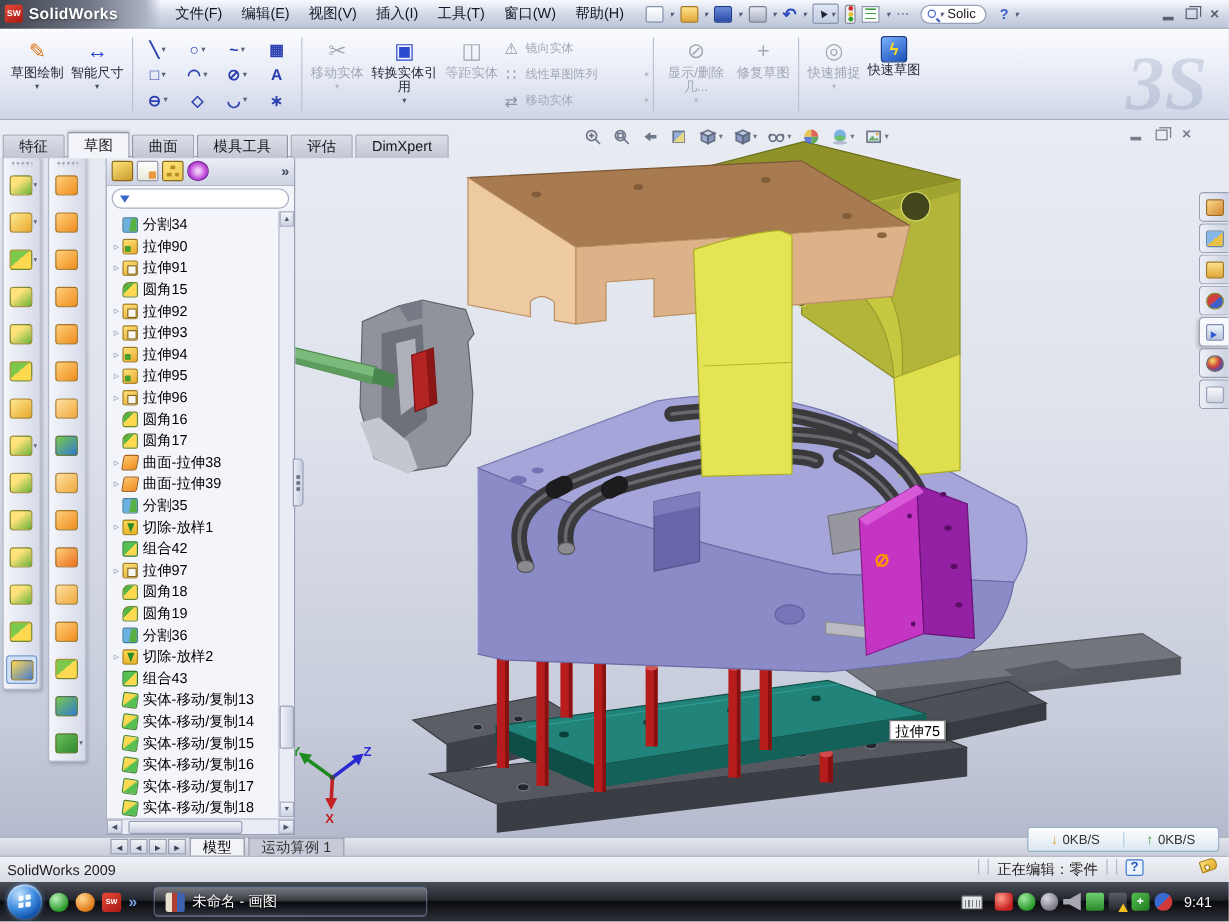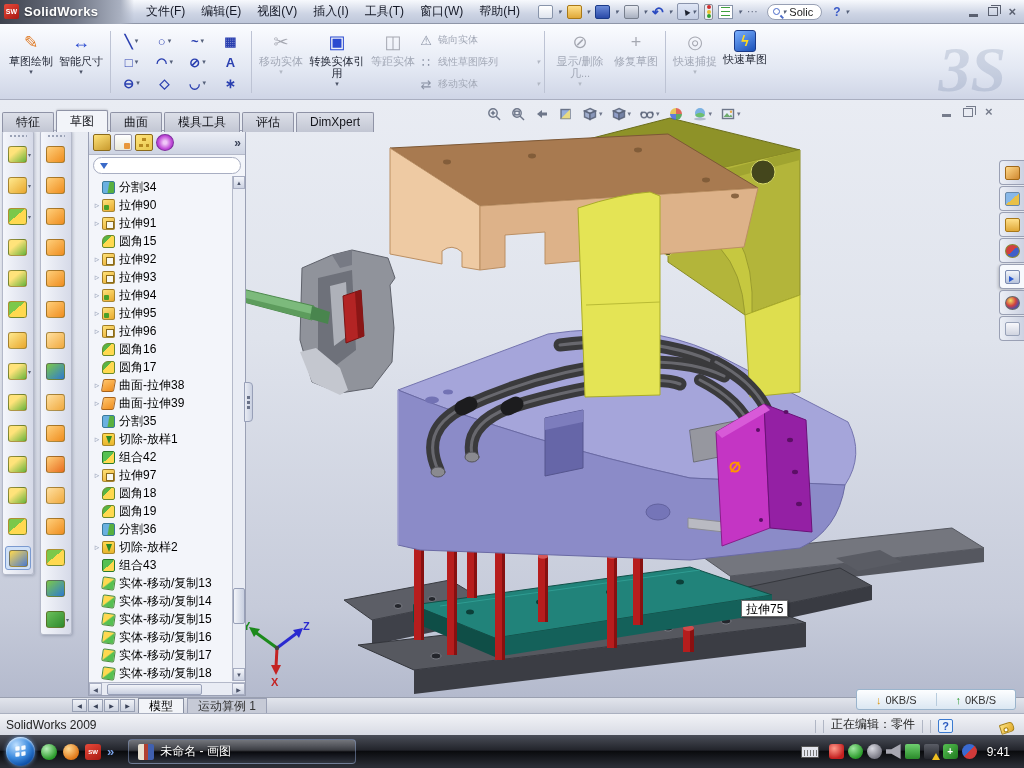--- a/index.html
+++ b/index.html
@@ -173,32 +173,32 @@
     line-height:16px;font-size:12px;color:#000;box-shadow:1px 1px 2px rgba(0,0,0,.4);z-index:40}
   #netwidget{position:absolute;right:8px;top:689px;width:160px;height:21px;background:linear-gradient(180deg,#fdfeff,#dbe7f2);
     border:1px solid #9ab4cc;border-radius:3px;display:flex;align-items:center;z-index:50;font-size:11px;color:#333}
   #netwidget .cell{flex:1;display:flex;align-items:center;justify-content:center;gap:4px}
   #netwidget .divider{width:1px;height:13px;background:#b8ccdd}
   .arr-down{color:#e09a10;font-weight:bold}
   .arr-up{color:#2a9a2a;font-weight:bold}
 
   
   #doctabs{position:absolute;left:0;top:697px;width:1024px;height:16px;background:linear-gradient(180deg,#e2e5ec,#c9cdd9);
-    border-top:1px solid #9aa0b0;display:flex;align-items:center;padding-left:72px;gap:1px}
+    border-top:1px solid #9aa0b0;display:flex;align-items:center;padding-left:92px;gap:1px}
   .navb{width:15px;height:13px;background:linear-gradient(180deg,#f0f2f7,#ccd2e0);border:1px solid #98a0b4;
     display:flex;align-items:center;justify-content:center;font-size:6px;color:#3a4258}
   .dtab{height:15px;line-height:14px;padding:0 10px;font-size:12px;margin-left:2px}
   .dtab.active{background:#f2f4f8;border:1px solid #888fa2;border-bottom:none;color:#000}
   .dtab.idle{background:#c6cad6;border:1px solid #9aa0b4;border-bottom:none;color:#333}
 
   
   #statusbar{position:absolute;left:0;top:713px;width:1024px;height:22px;display:flex;align-items:center;
     background:linear-gradient(180deg,#f2f3f7,#d8dbe4);border-top:1px solid #aab0c0;font-size:12px;color:#222}
   #statusbar .lft{margin-left:6px}
-  #statusbar .rgt{margin-left:auto;display:flex;align-items:flex-end;gap:7px;margin-right:10px}
+  #statusbar .rgt{margin-left:auto;display:flex;align-items:flex-start;gap:7px;margin-right:10px}
   .ssep{width:1px;height:13px;background:#b0b6c4}
   .helpchip{width:15px;height:14px;border:1px solid #3a7ad0;background:#eaf2fc;color:#2a5ac0;font-weight:bold;
     font-size:11px;display:flex;align-items:center;justify-content:center;border-radius:2px}
   .tagchip{width:14px;height:10px;background:linear-gradient(135deg,#ffe27a,#e0a828);border:1px solid #a88010;
     border-radius:1px 4px 4px 1px;transform:rotate(-18deg);position:relative;margin-left:40px}
   .tagchip::before{content:'';position:absolute;left:2px;top:3px;width:3px;height:3px;background:#fff;border-radius:50%;border:1px solid #a88010}
 
   
   #taskbar{position:absolute;left:0;top:735px;width:1024px;height:33px;display:flex;align-items:center;gap:6px;padding:0 6px;
     background:linear-gradient(180deg,#4a4e58,#23252c 45%,#0a0b0e 50%,#2a2d35 95%)}

